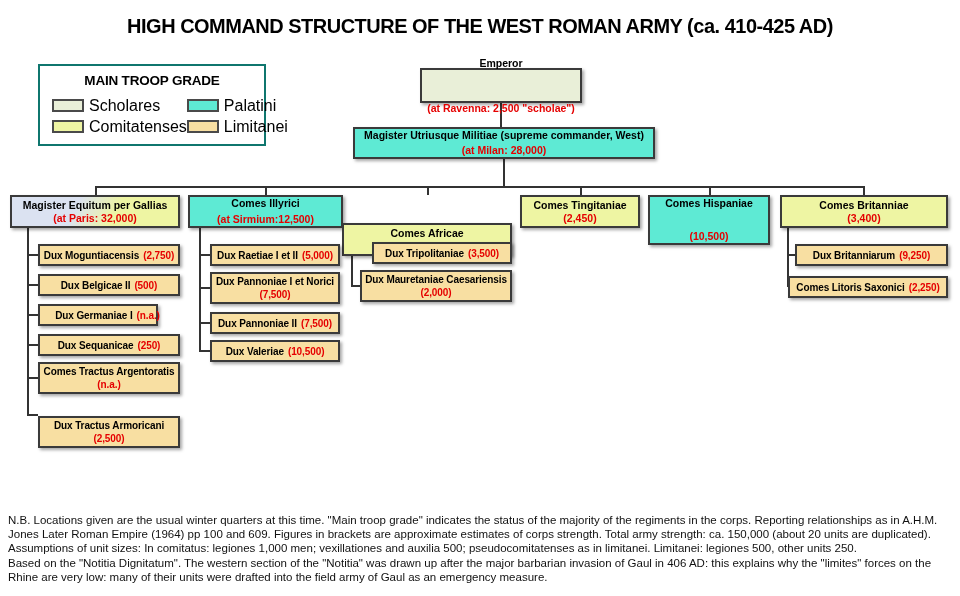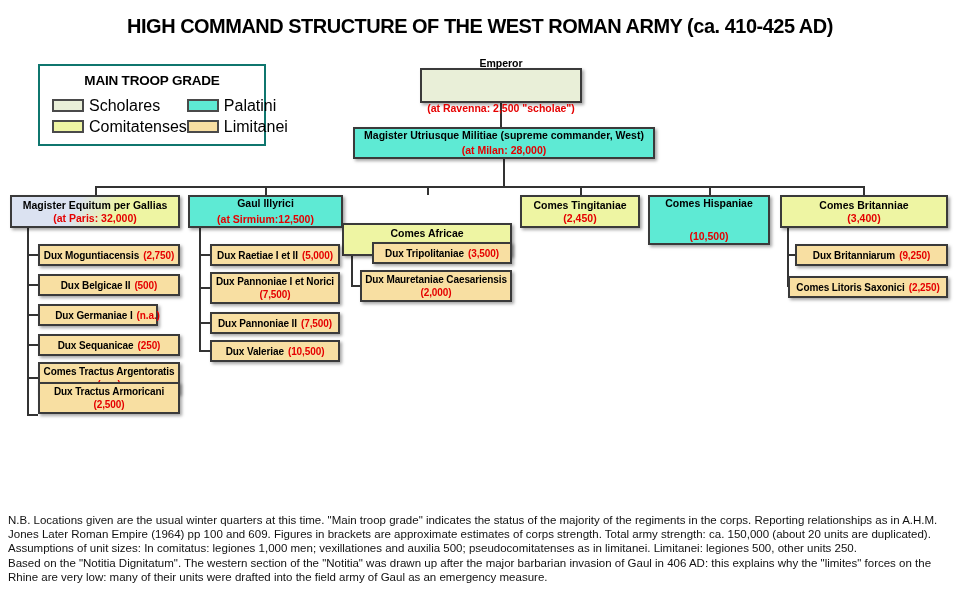--- a/index.html
+++ b/index.html
@@ -123,21 +123,21 @@
   <div class="box lvl g-pal" style="left:353px;top:127px;width:302px;height:32px;">
     <span class="bn">Magister Utriusque Militiae (supreme commander, West)</span>
     <span class="bv">(at Milan: 28,000)</span>
   </div>
 
   <div class="box lvl g-mix" style="left:10px;top:195px;width:170px;height:33px;">
     <span class="bn">Magister Equitum per Gallias</span>
     <span class="bv">(at Paris: 32,000)</span>
   </div>
   <div class="box lvl g-pal" style="left:188px;top:195px;width:155px;height:33px;">
-    <span class="bn">Gaul Illyrici</span>
+    <span class="bn">Comes Illyrici</span>
     <span class="bv">(at Sirmium:12,500)</span>
   </div>
   <div class="box lvl g-com" style="left:342px;top:195px;width:170px;height:33px;margin-top:28px;">
     <span class="bn">Comes Africae</span>
     <span class="bv">(at Carthage: 9,000)</span>
   </div>
   <div class="box lvl g-com" style="left:520px;top:195px;width:120px;height:33px;">
     <span class="bn">Comes Tingitaniae</span>
     <span class="bv">(2,450)</span>
   </div>
@@ -163,21 +163,21 @@
     <span class="bv">(n.a.)</span>
   </div>
   <div class="box leaf oneline g-lim" style="left:38px;top:334px;width:142px;height:22px;">
     <span class="bn">Dux Sequanicae</span>
     <span class="bv">(250)</span>
   </div>
   <div class="box leaf g-lim" style="left:38px;top:362px;width:142px;height:32px;">
     <span class="bn">Comes Tractus Argentoratis</span>
     <span class="bv">(n.a.)</span>
   </div>
-  <div class="box leaf g-lim" style="left:38px;top:382px;width:142px;height:32px;">
+  <div class="box leaf g-lim" style="left:38px;top:416px;width:142px;height:32px;">
     <span class="bn">Dux Tractus Armoricani</span>
     <span class="bv">(2,500)</span>
   </div>
 
   <div class="box leaf oneline g-lim" style="left:210px;top:244px;width:130px;height:22px;">
     <span class="bn">Dux Raetiae I et II</span>
     <span class="bv">(5,000)</span>
   </div>
   <div class="box leaf g-lim" style="left:210px;top:272px;width:130px;height:32px;">
     <span class="bn">Dux Pannoniae I et Norici</span>

